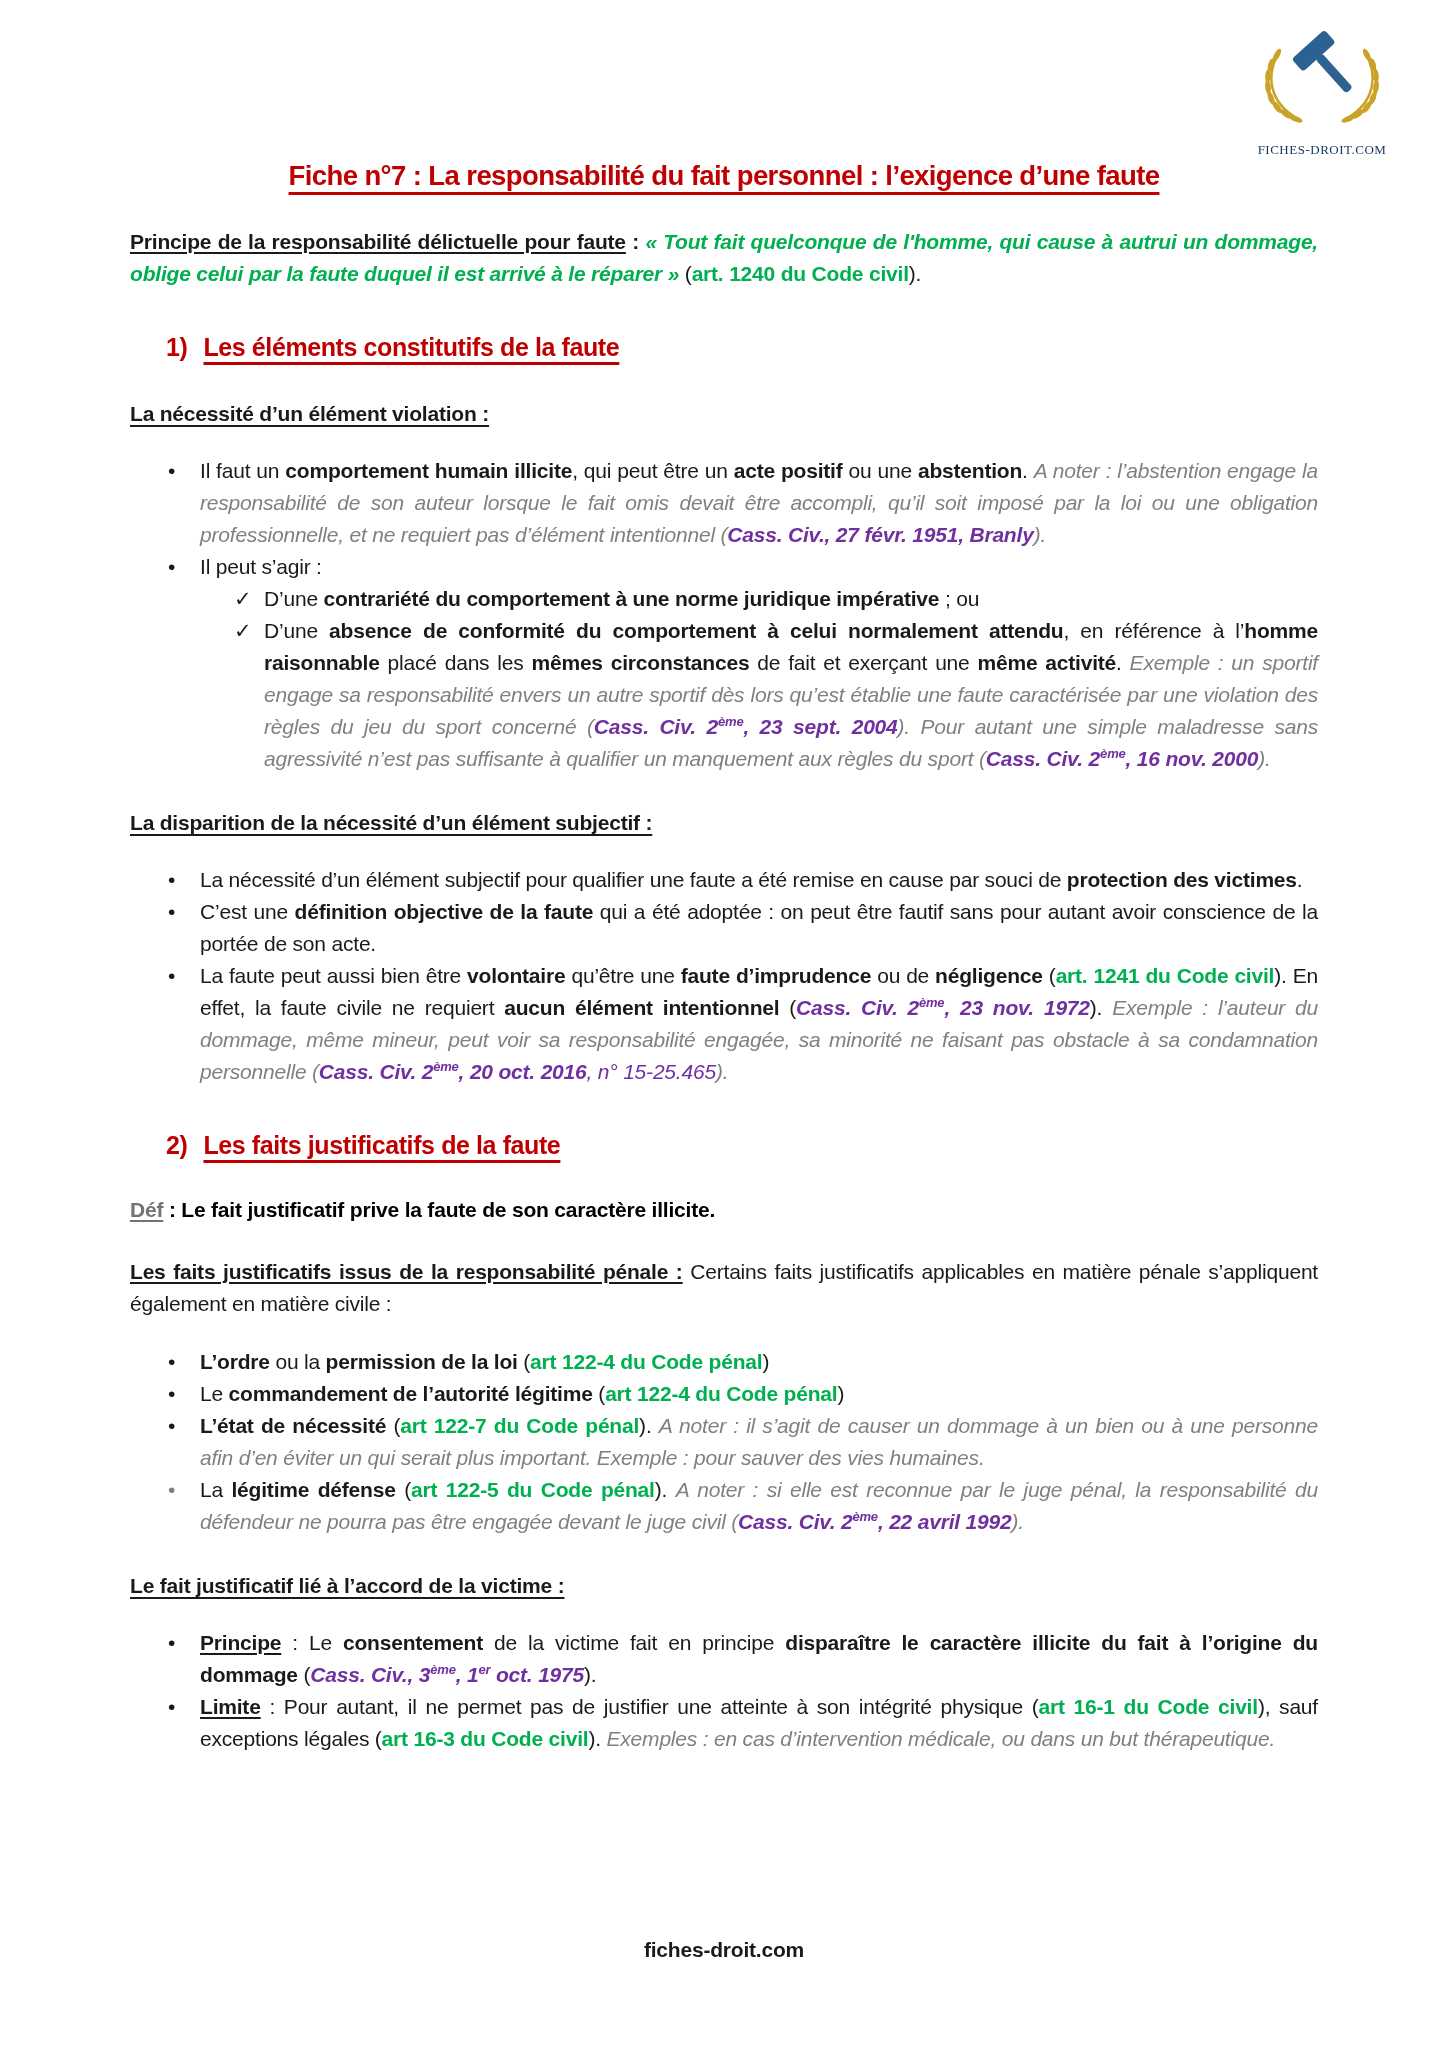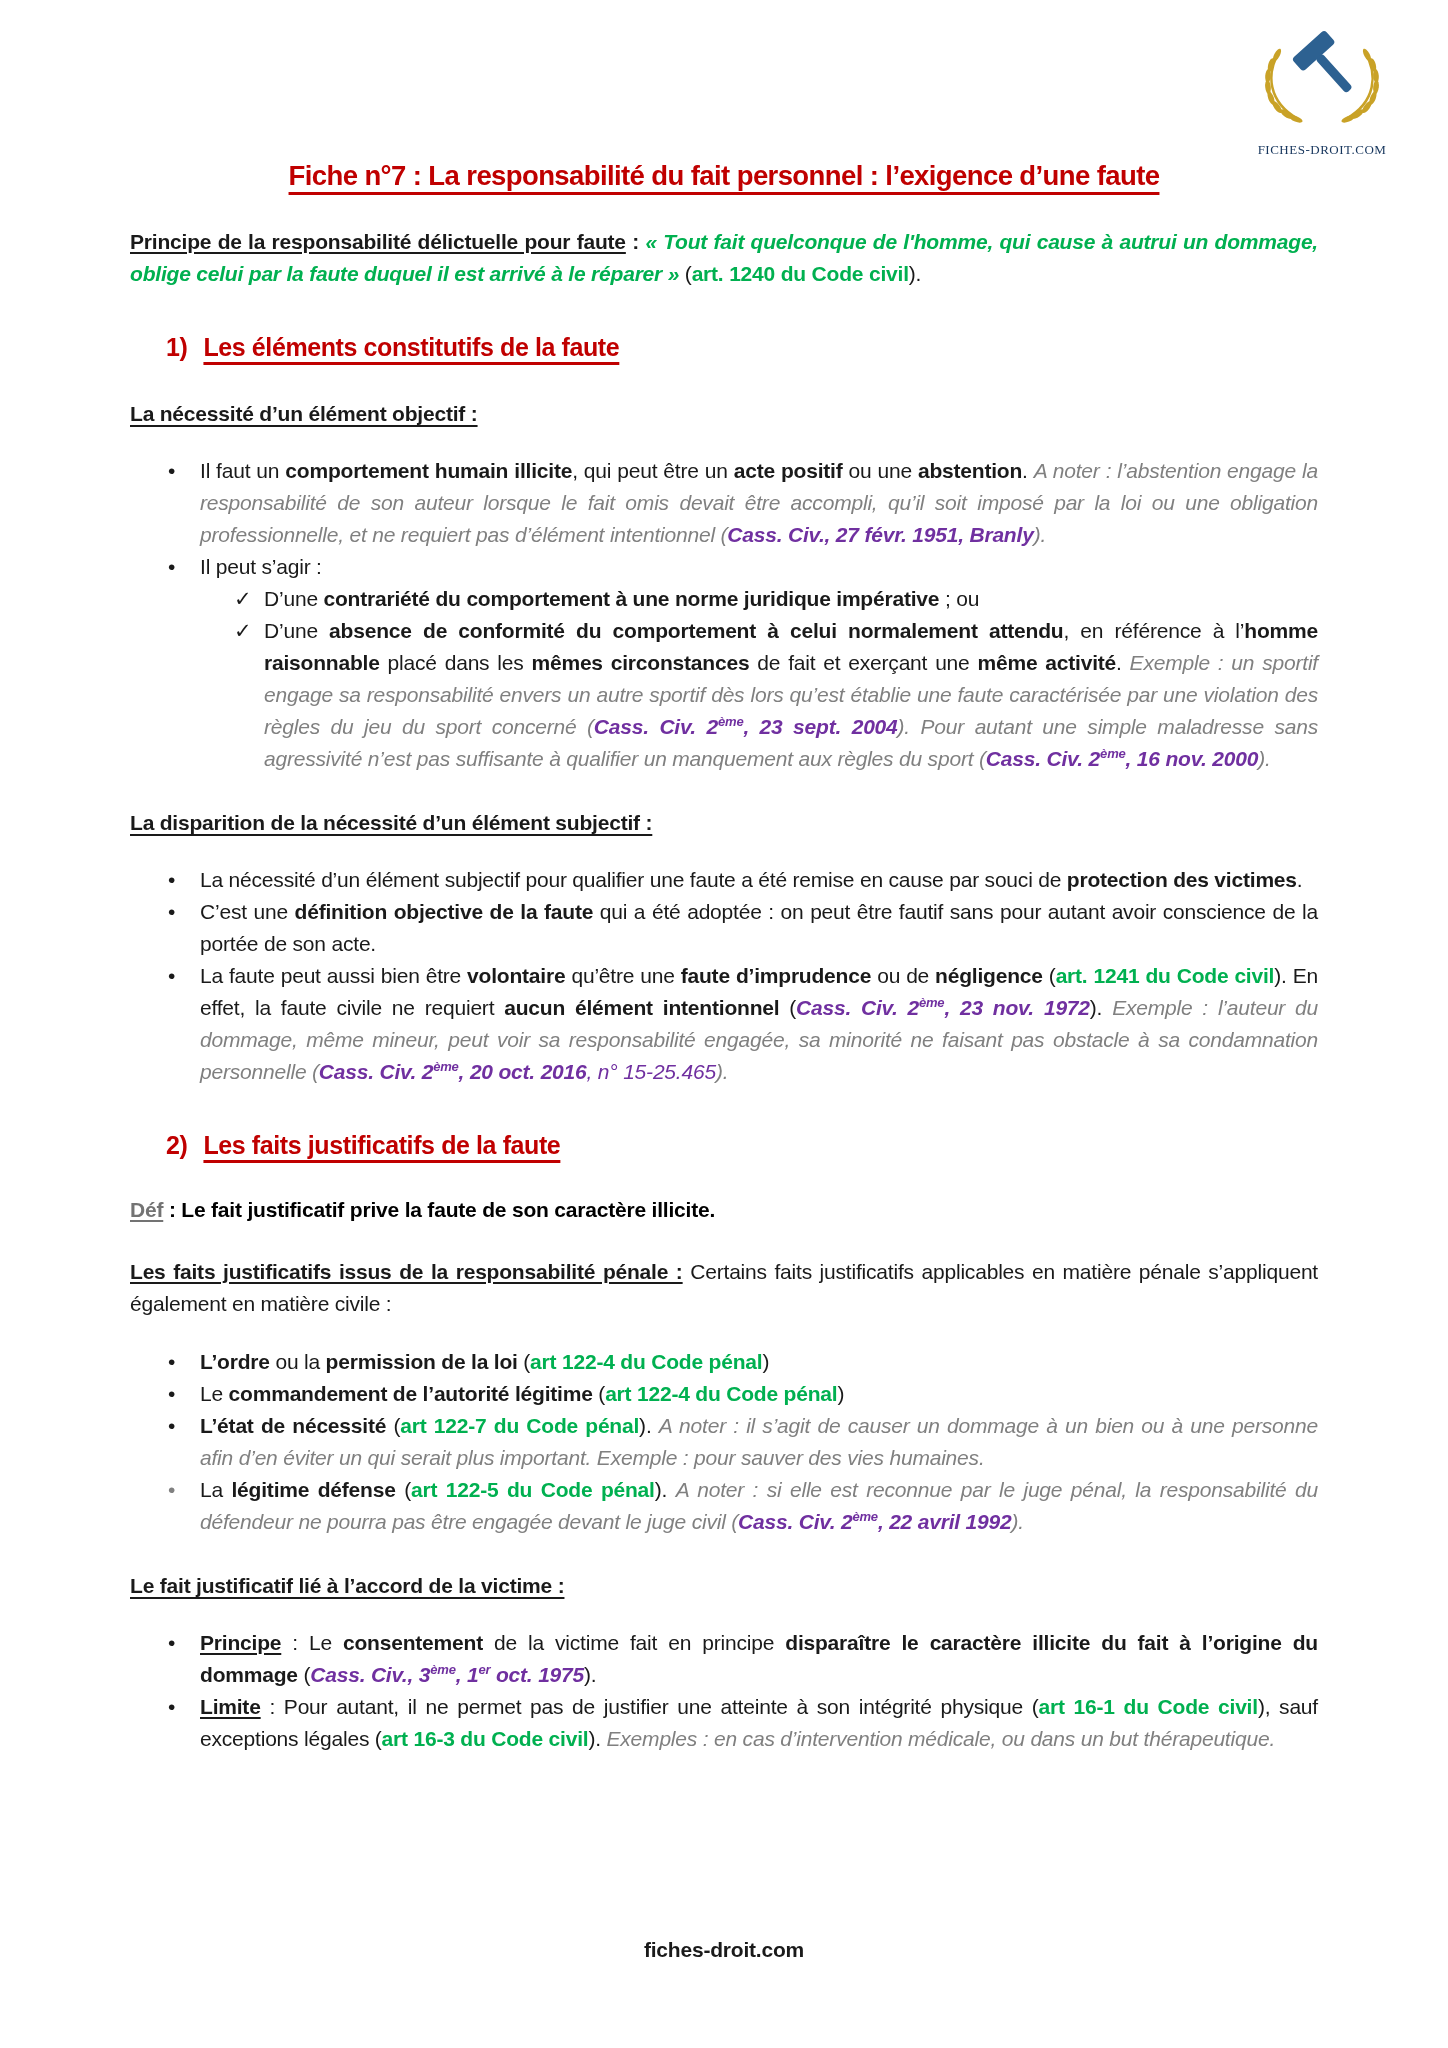--- a/index.html
+++ b/index.html
@@ -116,21 +116,21 @@
 
     <h1 class="title">Fiche n°7 : La responsabilité du fait personnel : l’exigence d’une faute</h1>
 
     <p class="para justify"><span class="bu">Principe de la responsabilité délictuelle pour faute</span><span class="b"> : </span><span class="greeni">« Tout fait quelconque de l'homme, qui cause à autrui un dommage, oblige celui par la faute duquel il est arrivé à le réparer »</span><span> (</span><span class="green">art. 1240 du Code civil</span><span>).</span></p>
 
     <h2 class="section">
       <span class="sec-num">1)</span>
       <span class="sec-text">Les éléments constitutifs de la faute</span>
     </h2>
 
-    <h3 class="subhead">La nécessité d’un élément objectif :</h3>
+    <h3 class="subhead">La nécessité d’un élément violation :</h3>
 
     <div class="list">
       <div class="row bullet">
         <span class="marker">•</span>
         <span class="text"><span>Il faut un </span><span class="b">comportement humain illicite</span><span>, qui peut être un </span><span class="b">acte positif</span><span> ou une </span><span class="b">abstention</span><span>. </span><span class="gray">A noter : l’abstention engage la responsabilité de son auteur lorsque le fait omis devait être accompli, qu’il soit imposé par la loi ou une obligation professionnelle, et ne requiert pas d’élément intentionnel (</span><span class="purple">Cass. Civ., 27 févr. 1951, Branly</span><span class="gray">).</span></span>
       </div>
       <div class="row bullet">
         <span class="marker">•</span>
         <span class="text"><span>Il peut s’agir :</span></span>
       </div>

